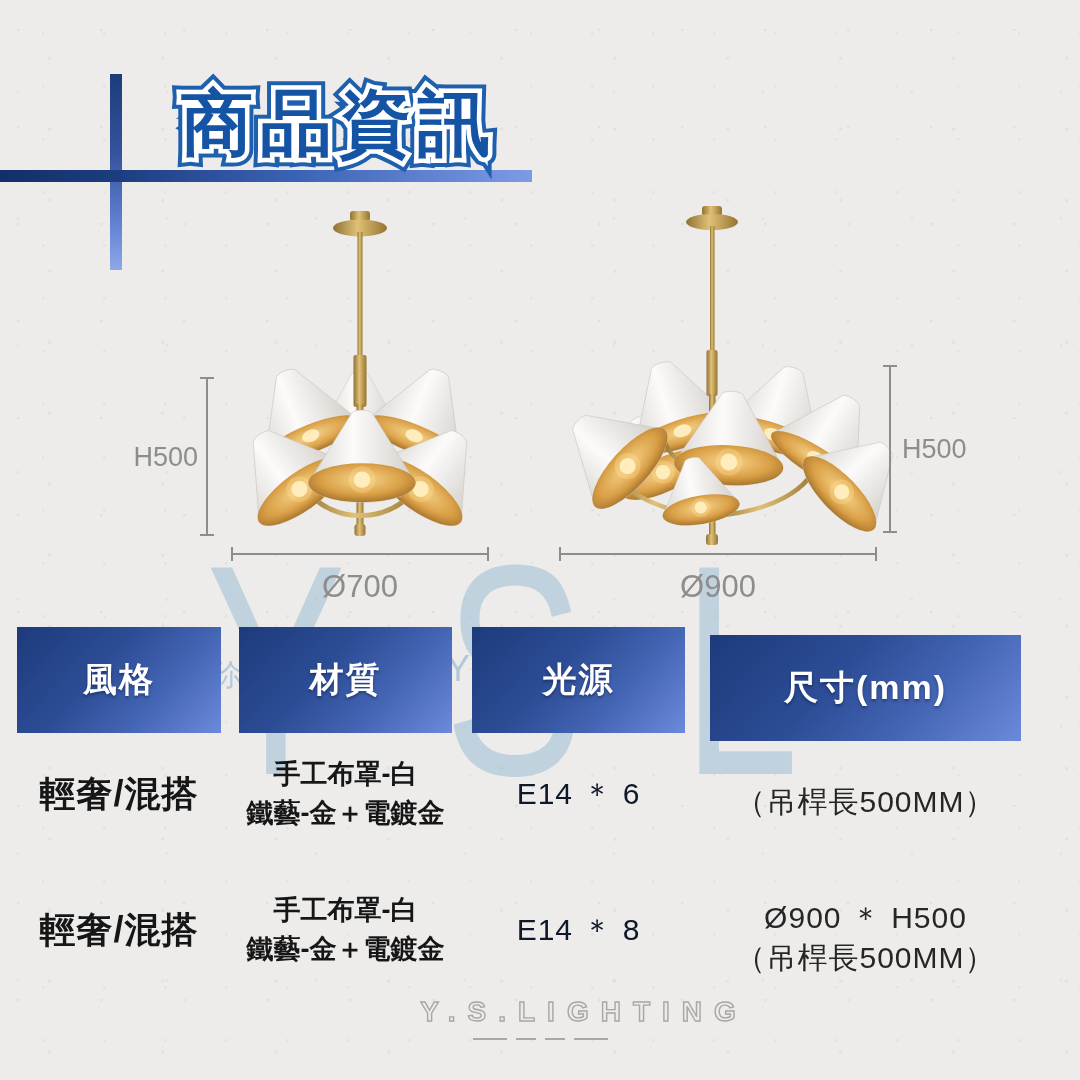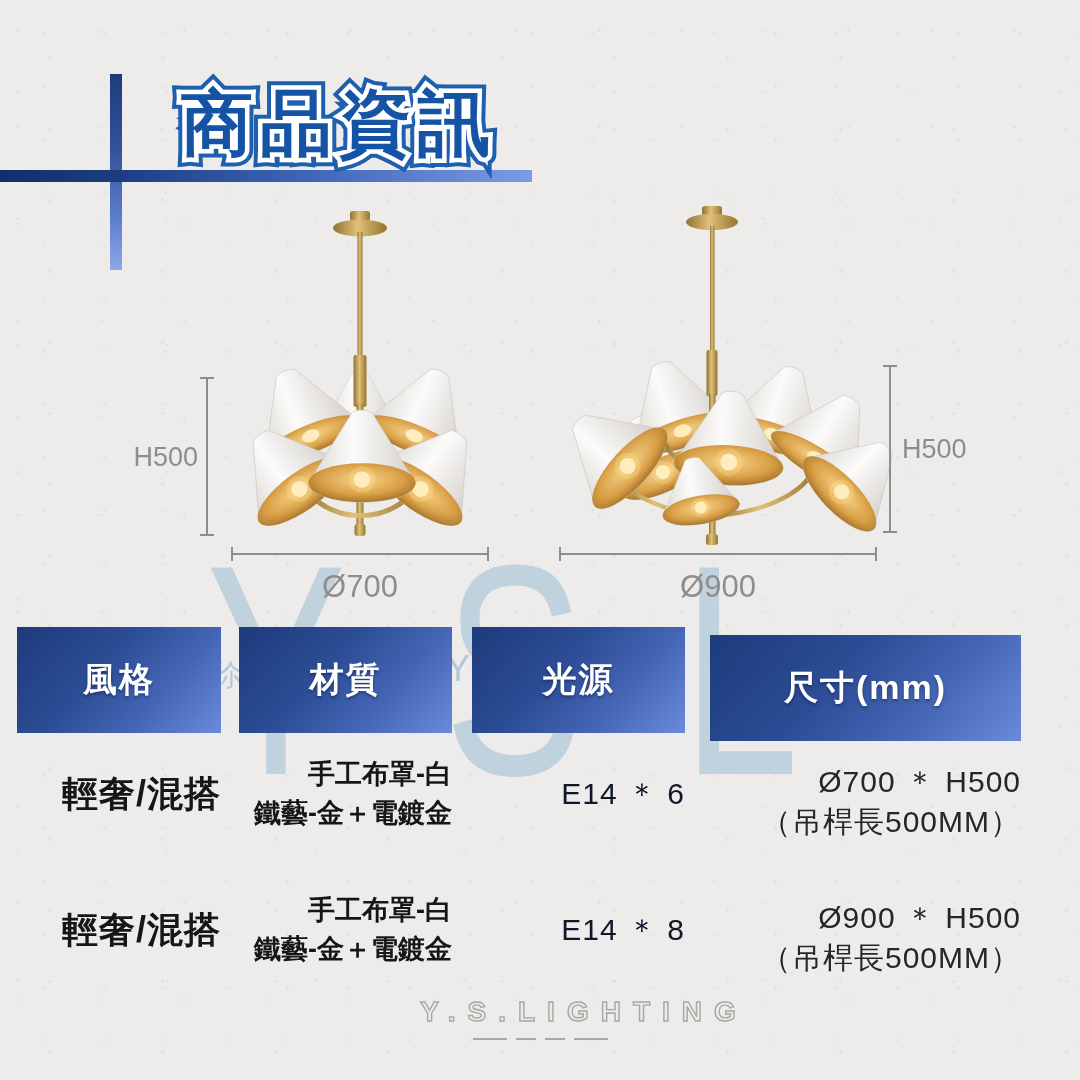--- a/index.html
+++ b/index.html
@@ -44,21 +44,21 @@
 
   
   .hcell{top:627px;height:106px;z-index:3;display:flex;align-items:center;justify-content:center;
     background:linear-gradient(132deg,#1d3b7b 0%,#2c4c95 40%,#4465b4 68%,#6b8bda 100%);
     color:#ffffff;font-size:34px;font-weight:700;letter-spacing:2px;
     text-shadow:0 2px 3px rgba(10,25,60,0.45);}
   .c1{left:17px;width:204px;}
   .c2{left:239px;width:213px;}
   .c3{left:472px;width:213px;}
   .c4{left:710px;width:311px;margin-top:8px;}
-  .rcell{z-index:3;display:flex;flex-direction:column;align-items:flex-end;justify-content:center;height:108px;}
+  .rcell{z-index:3;display:flex;flex-direction:column;align-items:center;justify-content:center;height:108px;}
   .row1{top:740px;} .row2{top:876px;}
   .style-txt{font-size:36px;font-weight:900;color:#161616;letter-spacing:1px;}
   .mat-txt{font-size:27px;font-weight:700;color:#161616;line-height:1.45;text-align:center;}
   .thin-txt{font-size:30px;font-weight:400;color:#0f172a;letter-spacing:1px;}
   .size-txt{font-size:30px;font-weight:400;color:#262626;line-height:1.32;text-align:center;letter-spacing:1px;}
 
   
   .brand{left:0;top:996px;width:1080px;text-align:center;z-index:2;
     font-size:28px;font-weight:800;letter-spacing:12px;
     color:rgba(237,236,234,0.15);padding-left:44px;-webkit-text-stroke:1.4px #a9a7a3;}
@@ -191,21 +191,20 @@
   <span class="style-txt">輕奢/混搭</span>
 </div>
 <div class="abs rcell row1 c2">
   <span class="mat-txt">手工布罩-白</span>
   <span class="mat-txt">鐵藝-金＋電鍍金</span>
 </div>
 <div class="abs rcell row1 c3">
   <span class="thin-txt">E14 ＊ 6</span>
 </div>
 <div class="abs rcell row1 c4">
-  <span class="size-txt">Ø700 ＊ H500</span>
   <span class="size-txt">（吊桿長500MM）</span>
 </div>
 
 <div class="abs rcell row2 c1">
   <span class="style-txt">輕奢/混搭</span>
 </div>
 <div class="abs rcell row2 c2">
   <span class="mat-txt">手工布罩-白</span>
   <span class="mat-txt">鐵藝-金＋電鍍金</span>
 </div>

